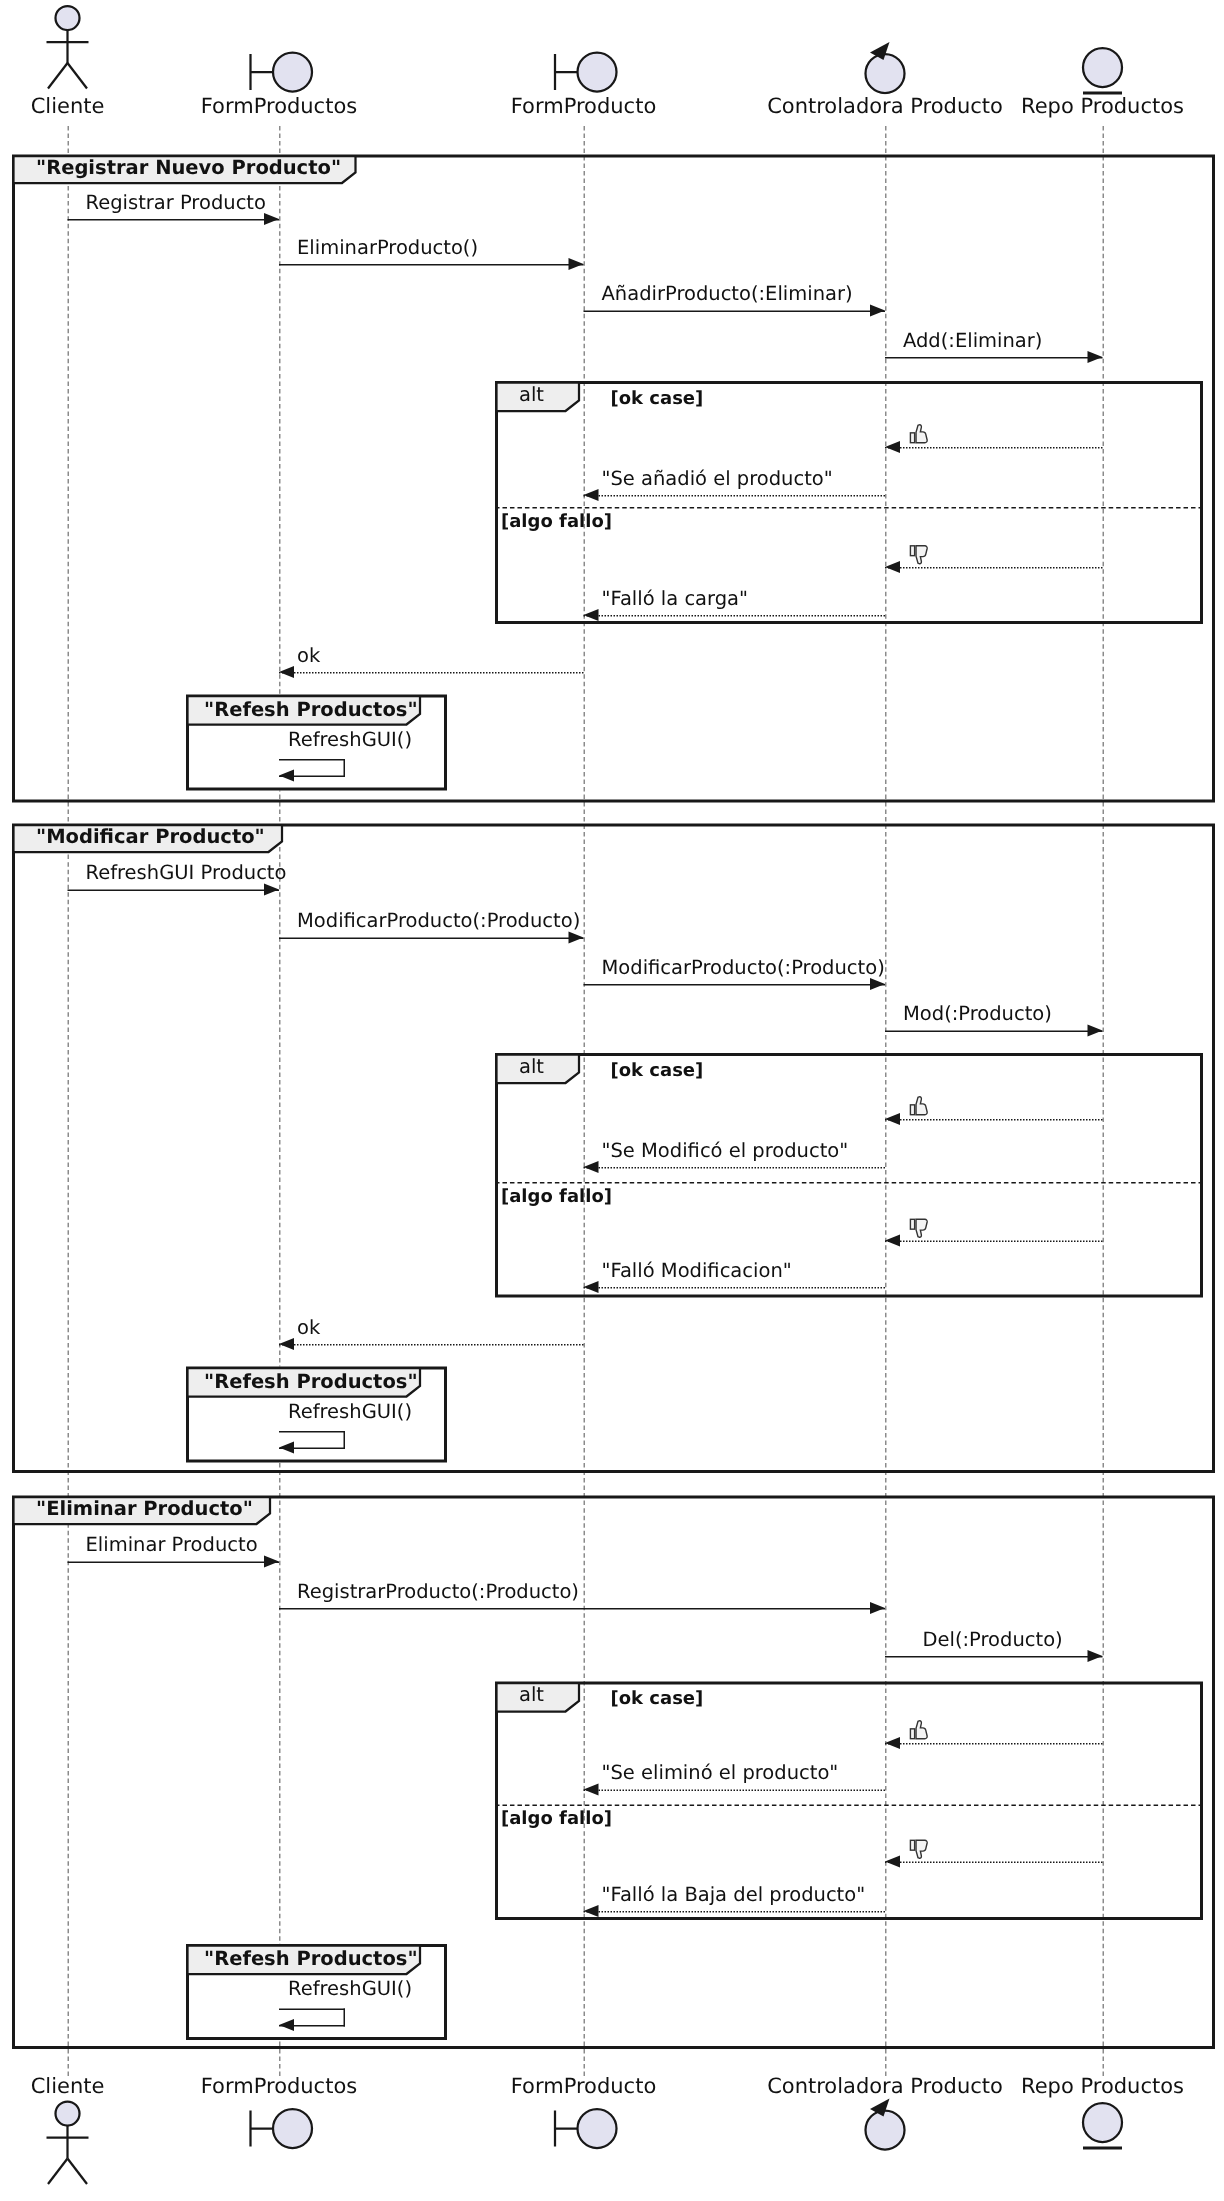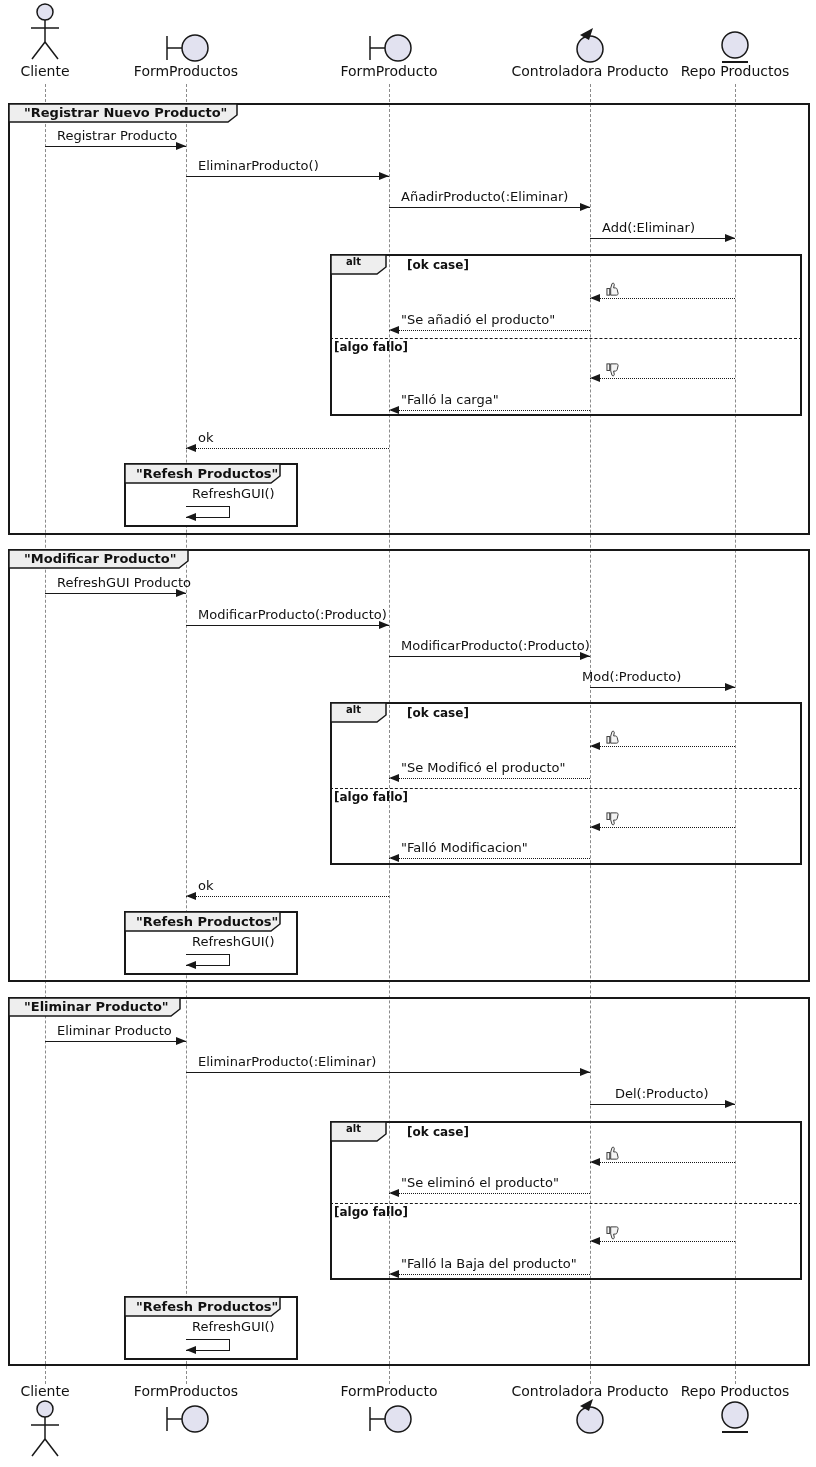--- a/index.html
+++ b/index.html
@@ -5,21 +5,21 @@
   html,body{margin:0;padding:0;background:#ffffff;}
   #stage{position:relative;width:816px;height:1467px;background:#fff;overflow:hidden;
          font-family:"DejaVu Sans",sans-serif;color:#111;}
   .abs{position:absolute;}
   .lifeline{position:absolute;width:0;border-left:1px dashed #8b8b8b;}
   .plabel{position:absolute;width:200px;text-align:center;font-size:14px;white-space:nowrap;}
   .frame-border{position:absolute;border:2px solid #181818;box-sizing:border-box;background:transparent;}
   .subframe-border{position:absolute;border:2px solid #181818;box-sizing:border-box;background:#fff;}
   .frame-title{position:absolute;font-size:13px;font-weight:bold;white-space:nowrap;}
   .alt-border{position:absolute;border:2px solid #181818;box-sizing:border-box;}
-  .alt-label{position:absolute;font-size:10px;font-weight:bold;}
+  .alt-label{position:absolute;font-size:13px;font-weight:normal;}
   .cond{position:absolute;font-size:12px;font-weight:bold;white-space:nowrap;}
   .divider{position:absolute;border-top:1px dashed #181818;height:0;}
   .msg-line{position:absolute;height:0;border-top:1px solid #181818;}
   .msg-line-return{position:absolute;height:0;border-top:1px dotted #181818;}
   .msg-label{position:absolute;font-size:13px;white-space:nowrap;height:16px;line-height:16px;}
   .arr-r{position:absolute;width:0;height:0;border-top:4px solid transparent;
          border-bottom:4px solid transparent;border-left:10px solid #181818;}
   .arr-l{position:absolute;width:0;height:0;border-top:4px solid transparent;
          border-bottom:4px solid transparent;border-right:10px solid #181818;}
   .self-loop{position:absolute;border:1px solid #181818;border-left:none;box-sizing:border-box;}
@@ -173,21 +173,21 @@
     <div class="arr-r" style="left:176px;top:589px"></div>
     <div class="msg-label" style="left:57px;top:575px">RefreshGUI Producto</div>
     <div class="msg-line" style="left:186px;top:625px;width:203px"></div>
     <div class="arr-r" style="left:379px;top:621px"></div>
     <div class="msg-label" style="left:198px;top:607px">ModificarProducto(:Producto)</div>
     <div class="msg-line" style="left:389px;top:656px;width:201px"></div>
     <div class="arr-r" style="left:580px;top:652px"></div>
     <div class="msg-label" style="left:401px;top:638px">ModificarProducto(:Producto)</div>
     <div class="msg-line" style="left:590px;top:687px;width:145px"></div>
     <div class="arr-r" style="left:725px;top:683px"></div>
-    <div class="msg-label" style="left:582px;top:669px">Mod(:Producto)</div>
+    <div class="msg-label" style="left:602px;top:669px">Mod(:Producto)</div>
     <div class="msg-line-return" style="left:590px;top:746px;width:145px"></div>
     <div class="arr-l" style="left:590px;top:742px"></div>
     <span class="abs" style="left:606px;top:730px"><svg width="15" height="15" viewBox="0 0 16 16">
   <g fill="#f4f4f4" stroke="#333" stroke-width="1">
    <rect x="1" y="7" width="3" height="7"></rect>
    <path d="M5 14 h6.3 c1 0 1.8-.9 1.6-1.9 l-1-4.2 C11.7 7 10.9 6.3 9.9 6.3 H8.1 L8.8 3 C9 1.9 8.2 1 7.2 1.4 L6.4 1.7 5 6.6 Z"></path>
         </g>
       </svg></span>
     <div class="msg-line-return" style="left:389px;top:778px;width:201px"></div>
     <div class="arr-l" style="left:389px;top:774px"></div>
@@ -204,21 +204,21 @@
     <div class="arr-l" style="left:389px;top:854px"></div>
     <div class="msg-label" style="left:401px;top:840px">"Falló Modificacion"</div>
     <div class="msg-line-return" style="left:186px;top:896px;width:203px"></div>
     <div class="arr-l" style="left:186px;top:892px"></div>
     <div class="msg-label" style="left:198px;top:878px">ok</div>
     <div class="msg-line" style="left:45px;top:1041px;width:141px"></div>
     <div class="arr-r" style="left:176px;top:1037px"></div>
     <div class="msg-label" style="left:57px;top:1023px">Eliminar Producto</div>
     <div class="msg-line" style="left:186px;top:1072px;width:404px"></div>
     <div class="arr-r" style="left:580px;top:1068px"></div>
-    <div class="msg-label" style="left:198px;top:1054px">EliminarProducto(:Eliminar)</div>
+    <div class="msg-label" style="left:198px;top:1054px">RegistrarProducto(:Producto)</div>
     <div class="msg-line" style="left:590px;top:1104px;width:145px"></div>
     <div class="arr-r" style="left:725px;top:1100px"></div>
     <div class="msg-label" style="left:615px;top:1086px">Del(:Producto)</div>
     <div class="msg-line-return" style="left:590px;top:1162px;width:145px"></div>
     <div class="arr-l" style="left:590px;top:1158px"></div>
     <span class="abs" style="left:606px;top:1146px"><svg width="15" height="15" viewBox="0 0 16 16">
   <g fill="#f4f4f4" stroke="#333" stroke-width="1">
    <rect x="1" y="7" width="3" height="7"></rect>
    <path d="M5 14 h6.3 c1 0 1.8-.9 1.6-1.9 l-1-4.2 C11.7 7 10.9 6.3 9.9 6.3 H8.1 L8.8 3 C9 1.9 8.2 1 7.2 1.4 L6.4 1.7 5 6.6 Z"></path>
         </g>

